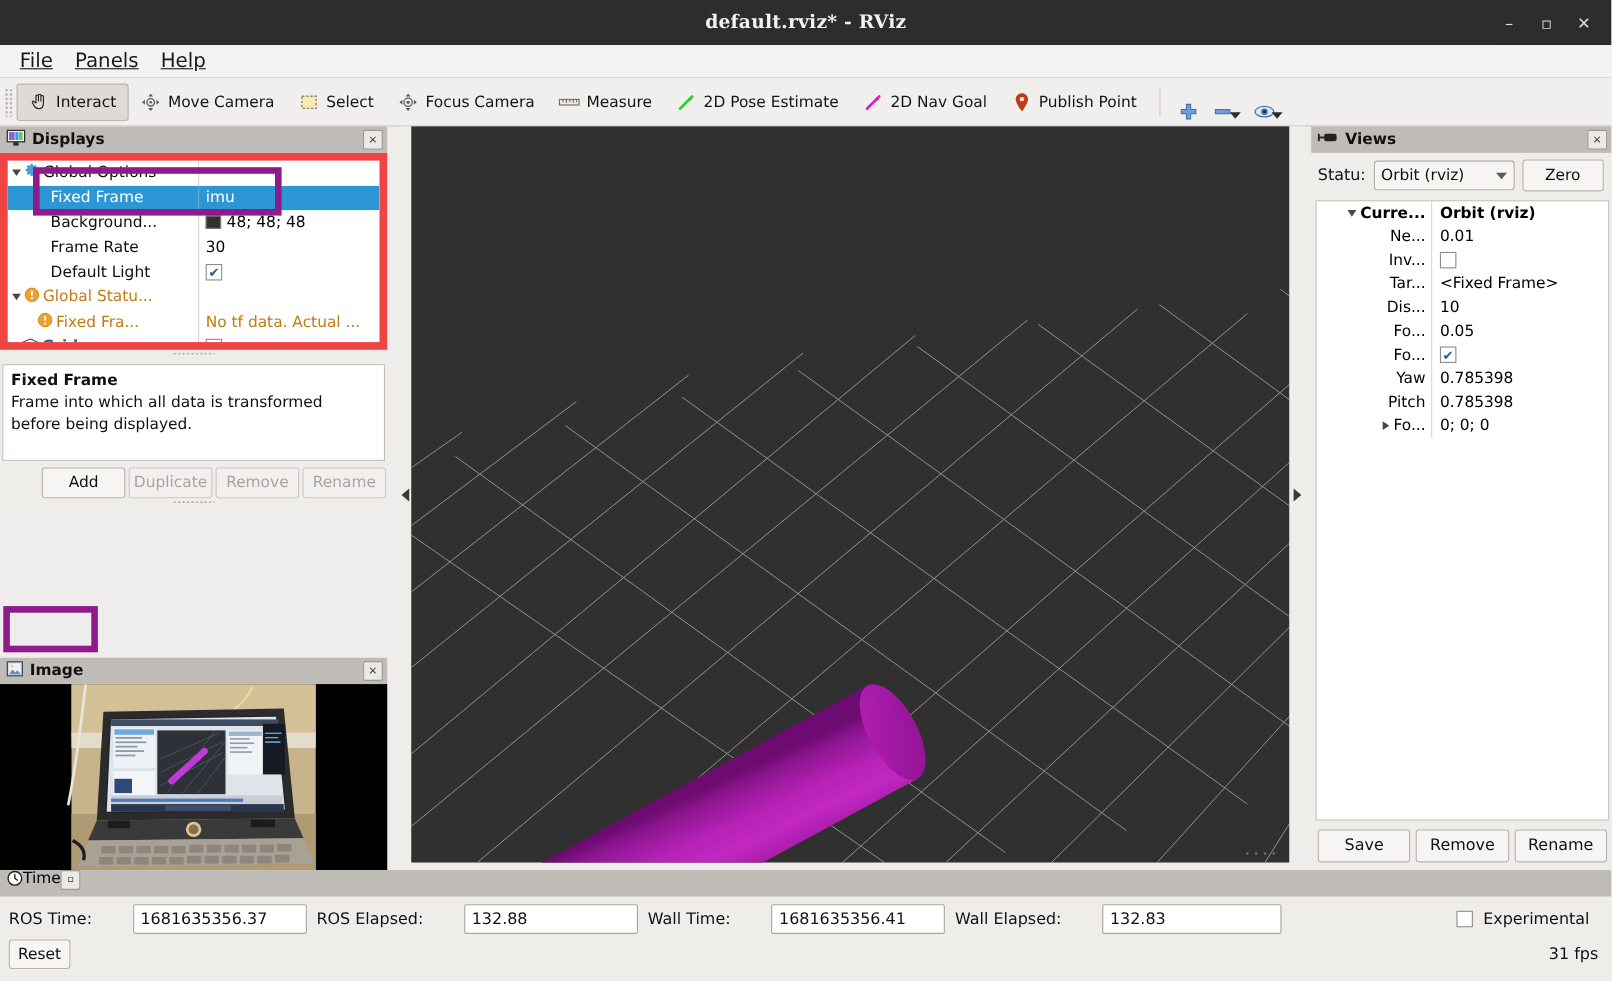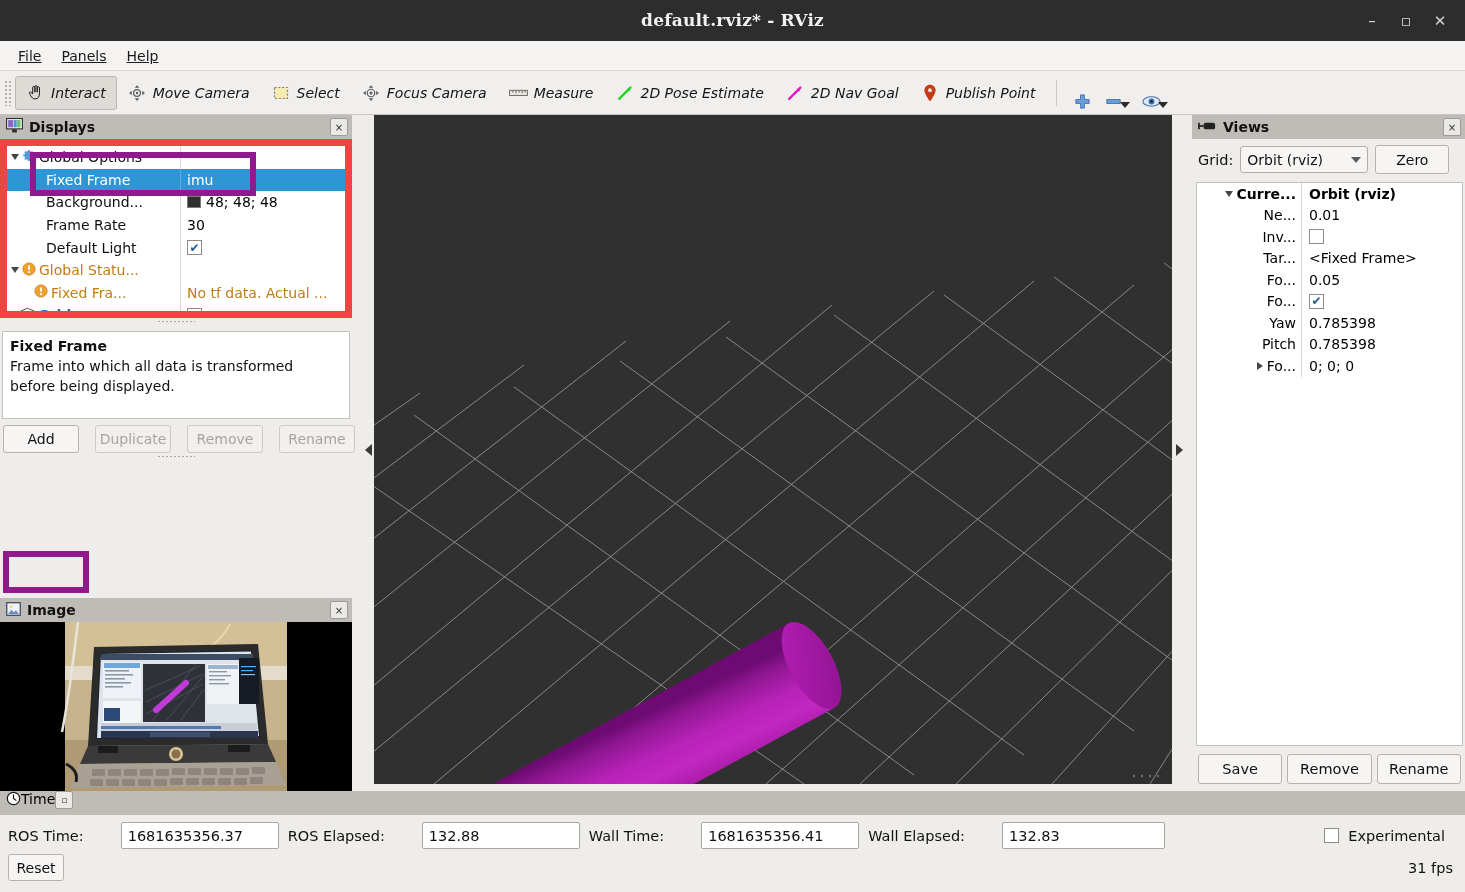--- a/index.html
+++ b/index.html
@@ -26,36 +26,36 @@
   .wbtns { position:absolute; right:8px; top:0; height:41px; display:flex; align-items:center; }
   .wbtn { width:34px; height:34px; display:flex; align-items:center; justify-content:center;
           color:#d8d8d8; font-size:15px; cursor:default; }
 
   
   .menubar {
     position:absolute; left:0; top:41px; width:1465px; height:30px;
     background:#f4f3f1; border-bottom:1px solid #dad8d5;
     display:flex; align-items:center; padding-left:8px;
   }
-  .menu-item { padding:3px 10px; font-size:14px; color:#1a1a1a; }
+  .menu-item { padding:3px 10px; font-size:18px; color:#1a1a1a; }
   .menu-item u { text-decoration:underline; }
 
   
   .toolbar {
     position:absolute; left:0; top:71px; width:1465px; height:44px;
     background:#f1efed; border-bottom:1px solid #c9c6c2;
     display:flex; align-items:center; padding-left:4px;
   }
   .tb-grip { width:8px; height:26px; margin-right:3px;
      background-image: radial-gradient(circle, #b4b0ab 1px, transparent 1.2px);
      background-size: 4px 4px; }
   .tbtn {
     display:flex; align-items:center; gap:6px;
     height:34px; padding:0 10px; font-size:14px; color:#141414;
-    border:1px solid transparent; border-radius:3px; white-space:nowrap;font-style:italic;
+    border:1px solid transparent; border-radius:3px; white-space:nowrap;
   }
   .tbtn.active { background:#dedbd6; border:1px solid #b9b5af; }
   .tb-sep { width:1px; height:26px; background:#cbc8c3; margin:0 10px; }
   .tb-ico { width:19px; height:19px; display:flex; align-items:center; justify-content:center; flex:0 0 19px; }
   .drop-caret { width:0;height:0;border-left:5px solid transparent;border-right:5px solid transparent;
                 border-top:6px solid #2b2b2b; align-self:flex-end; margin-bottom:3px; margin-left:-3px;}
   .tb-icobtn { display:flex; align-items:flex-end; height:36px; padding:0 6px; }
 
   
   .panel-head {
@@ -91,21 +91,21 @@
   .lbl-blue { color:#1a66c9; font-weight:bold; }
   .lbl-orange { color:#c07c13; }
   .lbl-plain { color:#0f0f0f; }
 
   
   .descbox {
     height:88px; margin:6px 2px 0 2px; background:#ffffff; border:1px solid #c3c0bb;
     padding:5px 7px; font-size:14px; color:#111; line-height:1.42;
   }
   .descbox b { font-weight:bold; }
-  .btnrow { display:flex; gap:16px; padding:6px 3px 0 3px; }
+  .btnrow { display:flex; gap:3px; padding:6px 3px 0 3px;margin-left:35px; }
   .qbtn {
     min-width:76px; height:28px; background:#f6f5f3; border:1px solid #b6b2ad;
     border-radius:3px; font-size:14px; color:#111; display:flex;align-items:center;justify-content:center;
   }
   .qbtn.disabled { color:#a8a49f; background:#f2f0ee; border-color:#cdc9c4; }
 
   .splitdots { height:7px; display:flex; align-items:center; justify-content:center; }
   .splitdots i {
     display:block; width:38px; height:3px;
     background-image: radial-gradient(circle, #a9a5a0 0.8px, transparent 1px);
@@ -620,21 +620,21 @@
             <path d="M1 6 L6 6" stroke="#222" stroke-width="1.8"></path>
             <path d="M1 2.5 L1 9.5" stroke="#222" stroke-width="1.8"></path>
             <rect x="6" y="2.5" width="12" height="7" rx="2" fill="#222"></rect>
           </svg>
       </span>
       <span class="ph-title">Views</span>
       <span class="ph-close">×</span>
     </div>
 
     <div class="typerow">
-      <span class="typelabel">Grid:</span>
+      <span class="typelabel">Statu:</span>
       <div class="combo">
         <span class="cv">Orbit (rviz)</span>
         <span class="ccaret"></span>
       </div>
       <div class="qbtn" style="min-width:74px;height:29px">Zero</div>
     </div>
 
     <div class="vtree">
       <div class="vrow">
         <div class="vcol-a">
@@ -666,20 +666,28 @@
 
       <div class="vrow">
         <div class="vcol-a">
             <span>Tar...</span>
           </div>
         <div class="vcol-b">
             <span>&lt;Fixed Frame&gt;</span>
           </div>
       </div>
 
+      <div class="vrow">
+        <div class="vcol-a">
+            <span>Dis...</span>
+          </div>
+        <div class="vcol-b">
+            <span>10</span>
+          </div>
+      </div>
 
       <div class="vrow">
         <div class="vcol-a">
             <span>Fo...</span>
           </div>
         <div class="vcol-b">
             <span>0.05</span>
           </div>
       </div>
 

